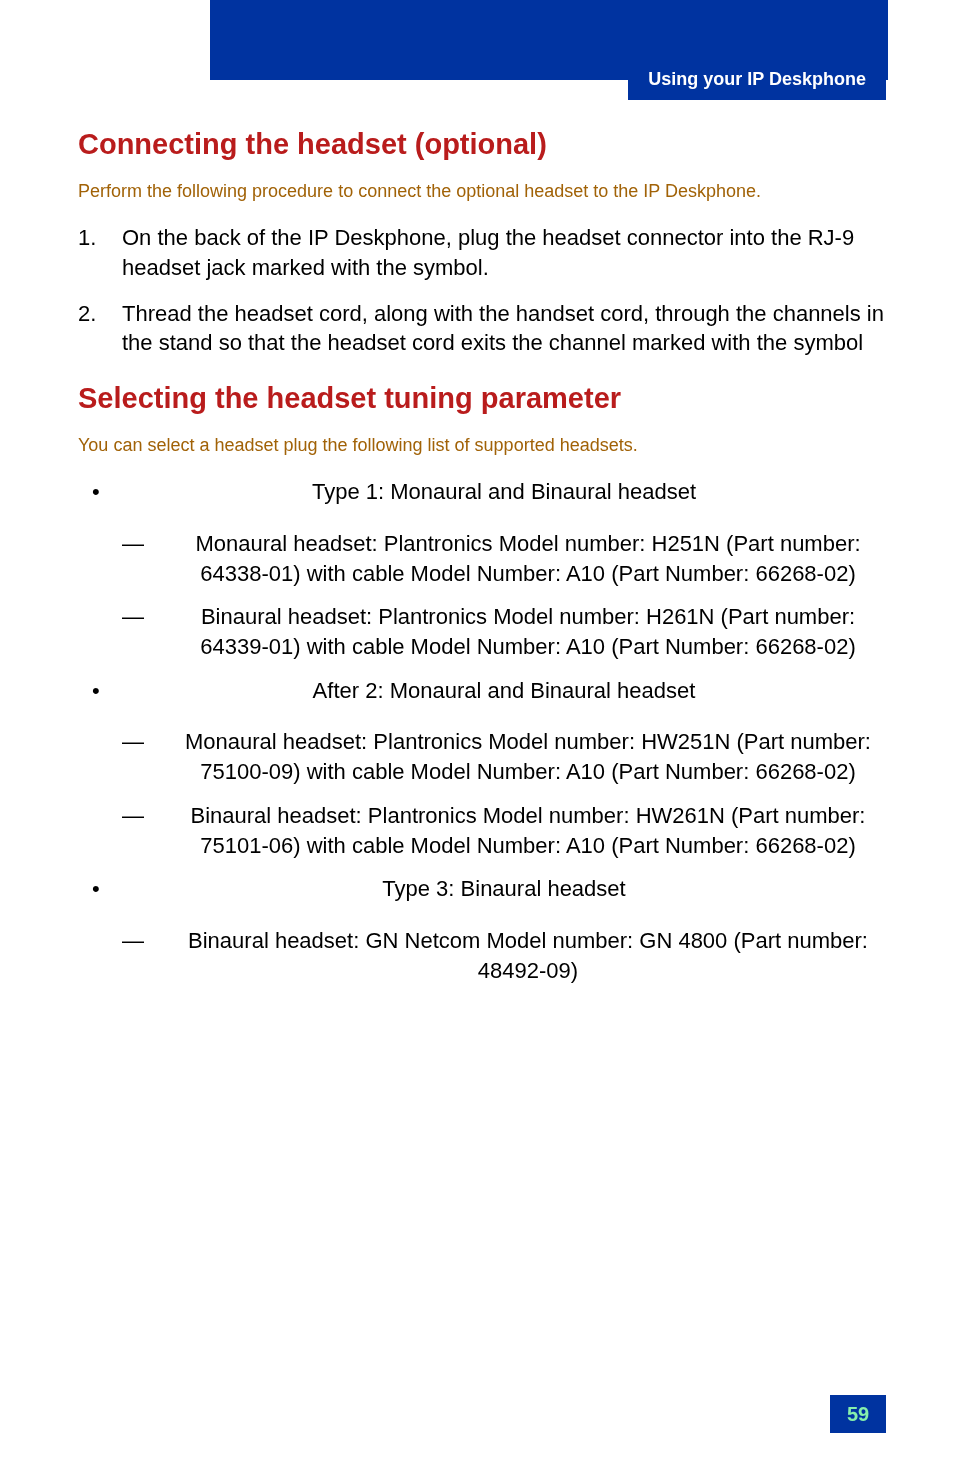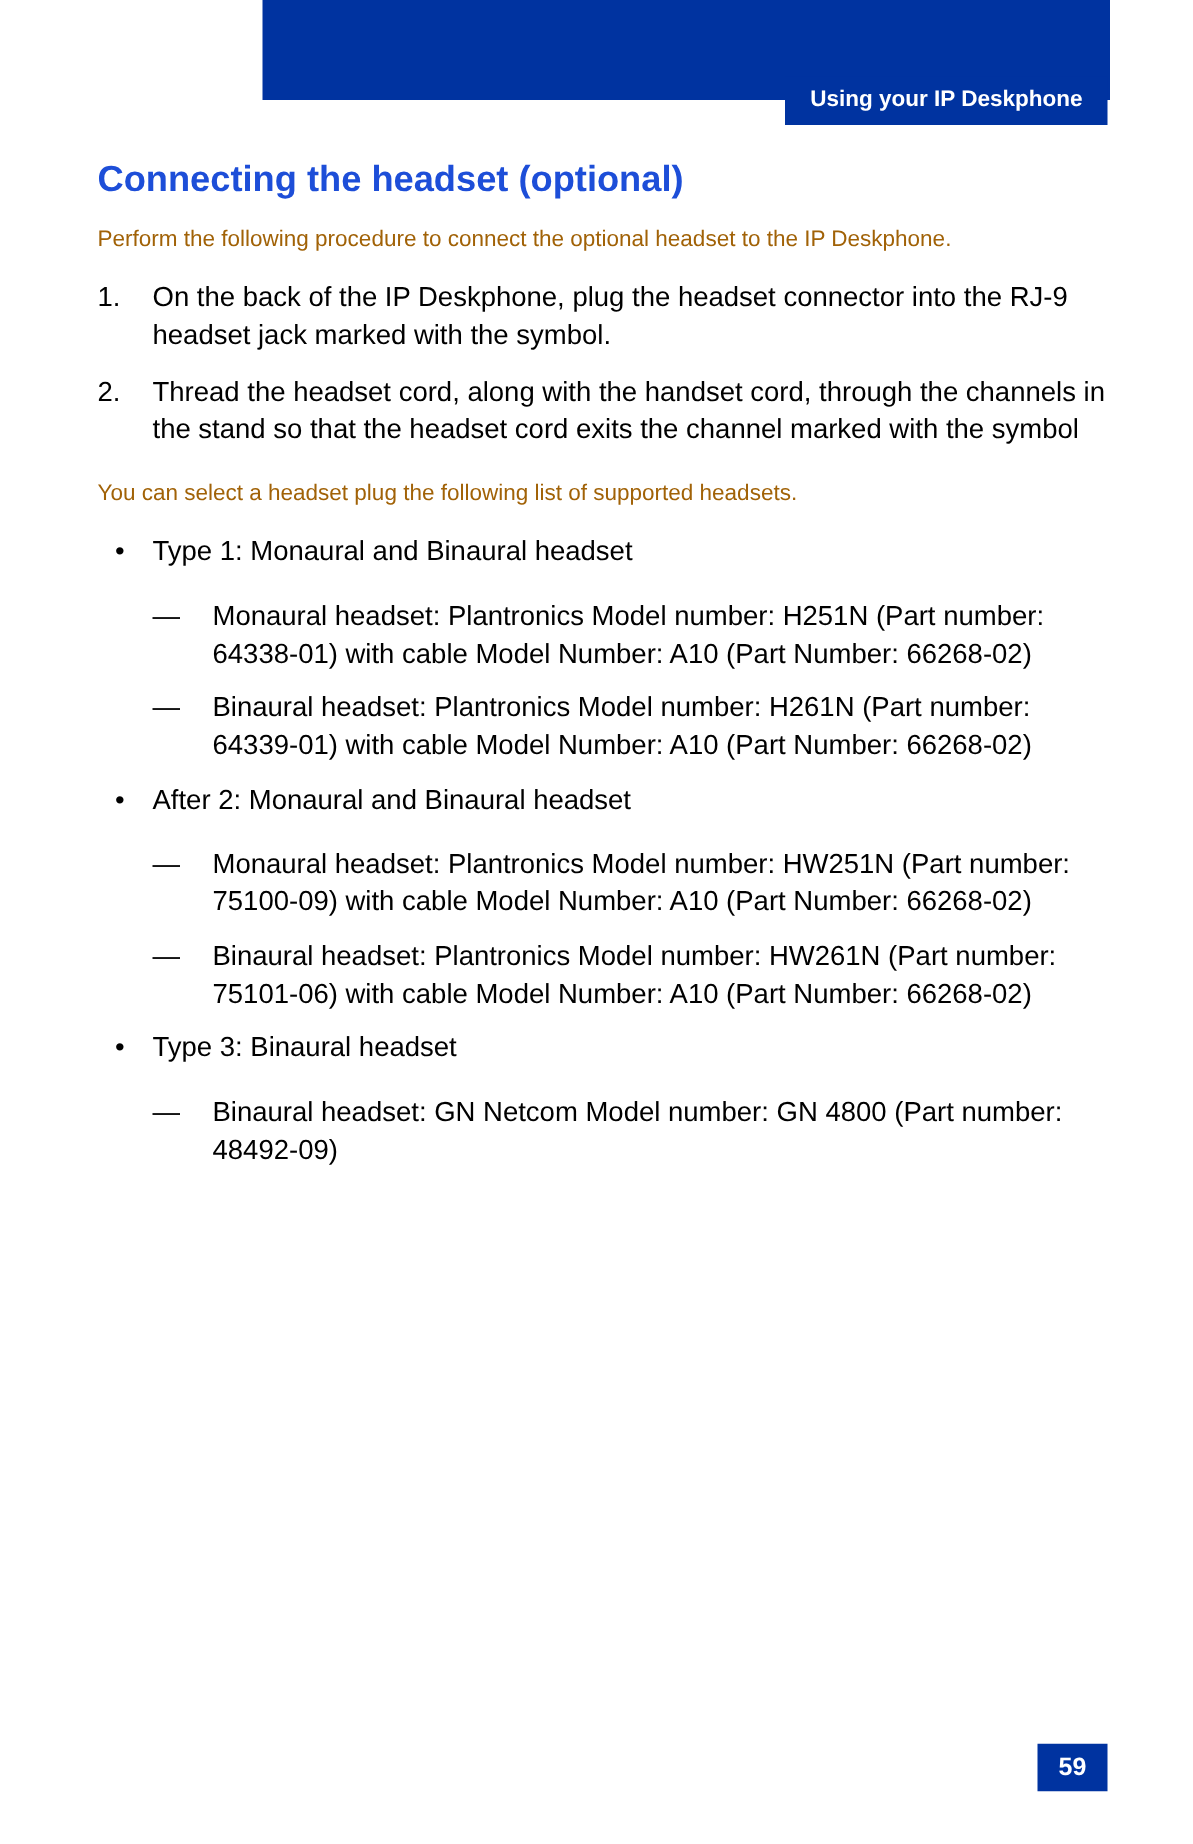--- a/index.html
+++ b/index.html
@@ -29,21 +29,21 @@
       padding: 8px 20px 10px 20px;
       font-family: Arial, sans-serif;
     }
     .content {
       position: absolute;
       left: 78px;
       right: 68px;
       top: 110px;
     }
     h2.section-title {
-      color: #1d4ed8;
+      color: #b91c1c;
       font-size: 29px;
       font-weight: bold;
       margin-top: 10px;
       margin-bottom: 18px;
       font-family: Arial, sans-serif;
     }
     p.body-text {
       font-size: 18px;
       color: #a16207;
       line-height: 1.35;
@@ -68,20 +68,21 @@
     ul.bulleted {
       list-style: none;
       margin-bottom: 6px;
     }
     ul.bulleted > li {
       font-size: 22px;
       line-height: 1.35;
       margin-bottom: 14px;
       padding-left: 44px;
       position: relative;
+      text-align: center;
     }
     ul.bulleted > li::before {
       content: "•";
       position: absolute;
       left: 14px;
       top: 0;
     }
     ul.dashed {
       list-style: none;
       margin-top: 22px;
@@ -99,21 +100,21 @@
       left: 0;
       top: 0;
     }
     .page-number {
       position: absolute;
       right: 68px;
       bottom: 42px;
       width: 56px;
       height: 38px;
       background: #0033a0;
-      color: #ffffff;
+      color: #86efac;
       font-weight: bold;
       font-size: 20px;
       display: flex;
       align-items: center;
       justify-content: center;
     }
     .spacer-top { height: 8px; }
   </style>
 </head>
 <body>
@@ -125,20 +126,21 @@
   <div class="spacer-top"></div>
 
   <h2 class="section-title">Connecting the headset (optional)</h2>
   <p class="body-text">Perform the following procedure to connect the optional headset to the IP Deskphone.</p>
 
   <ol class="numbered">
     <li><span class="num">1.</span><span>On the back of the IP Deskphone, plug the headset connector into the RJ-9 headset jack marked with the   symbol.</span></li>
     <li><span class="num">2.</span><span>Thread the headset cord, along with the handset cord, through the channels in the stand so that the headset cord exits the channel marked with the   symbol</span></li>
   </ol>
 
+  <h2 class="section-title">Selecting the headset tuning parameter</h2>
   <p class="body-text">You can select a headset plug the following list of supported headsets.</p>
 
   <ul class="bulleted">
     <li>
       <span>Type 1: Monaural and Binaural headset</span>
       <ul class="dashed">
         <li> Monaural headset: Plantronics Model number: H251N (Part number: 64338-01) with cable Model Number: A10 (Part Number: 66268-02)</li>
         <li> Binaural headset: Plantronics Model number: H261N (Part number: 64339-01) with cable Model Number: A10 (Part Number: 66268-02)</li>
       </ul>
     </li>

